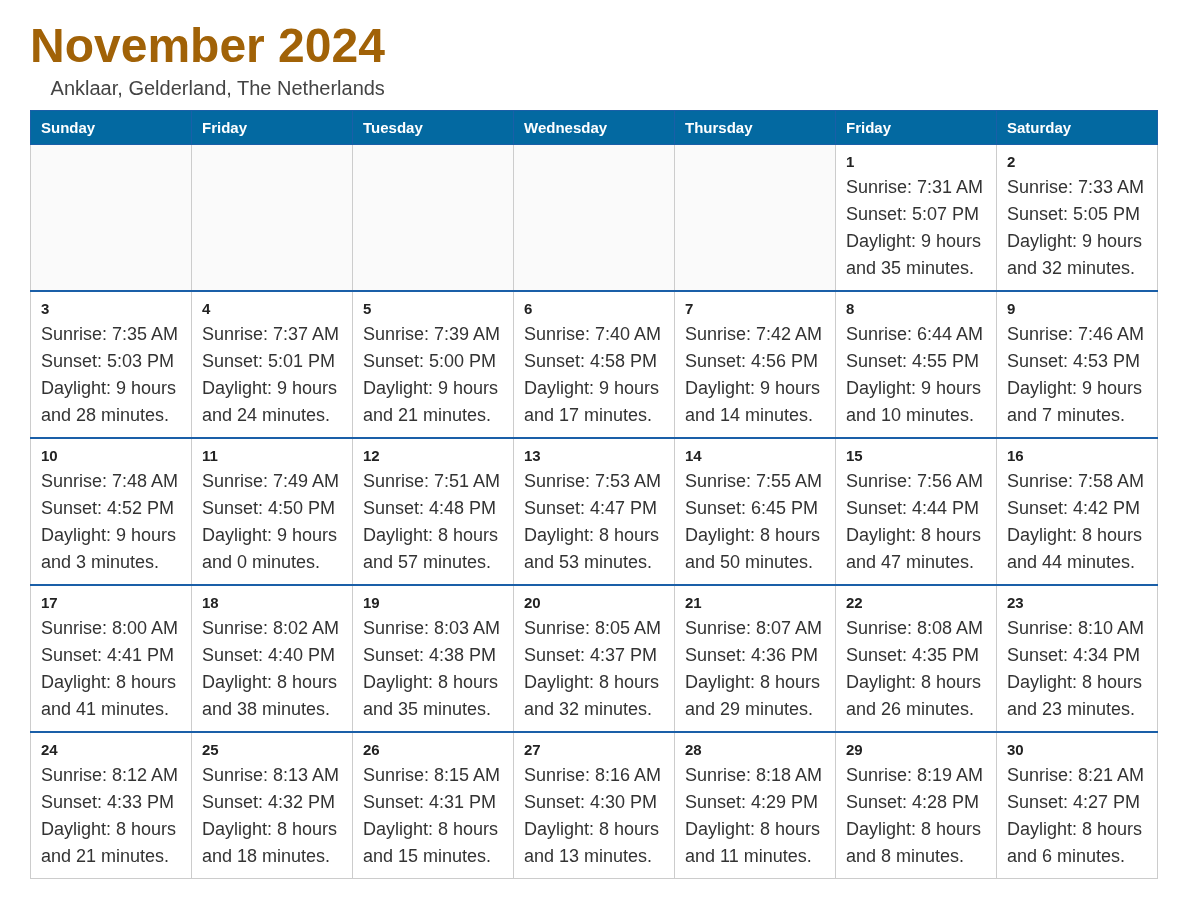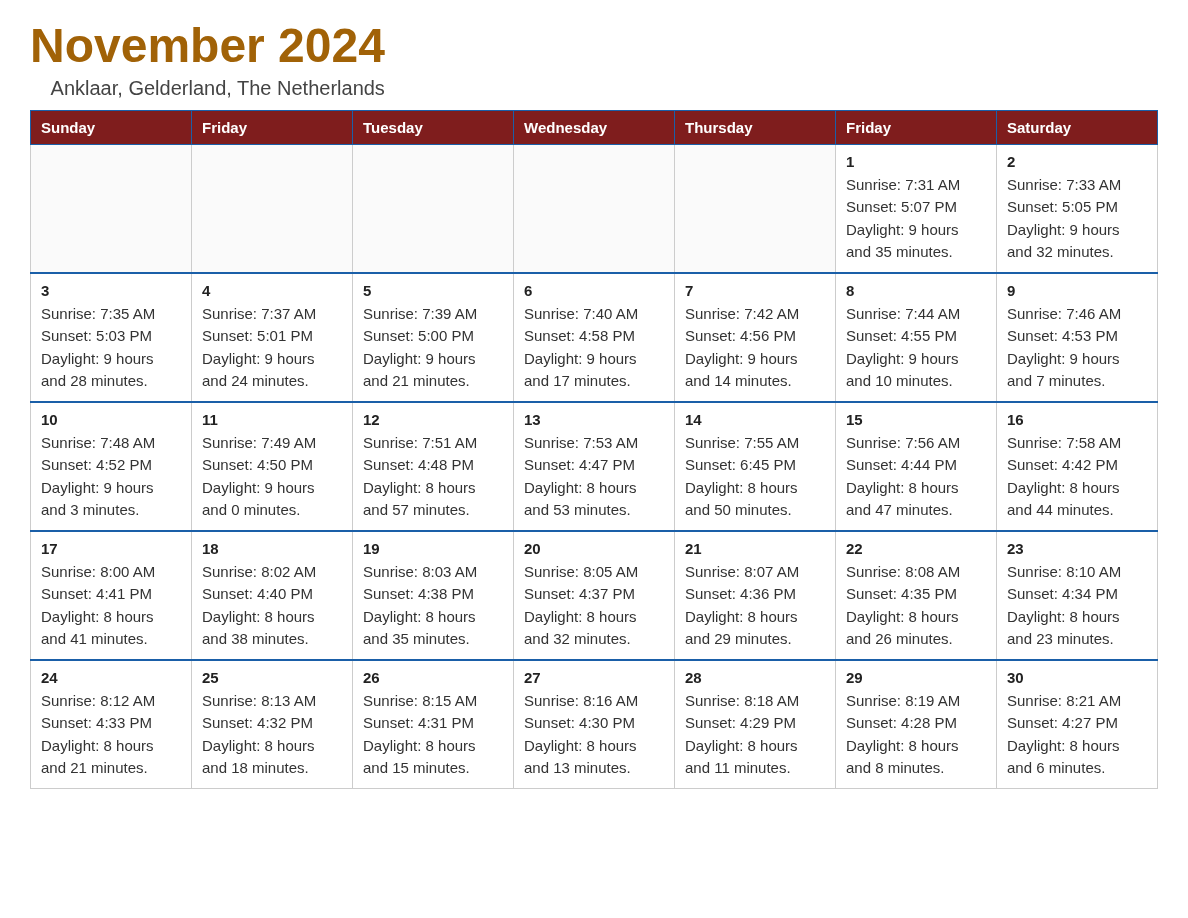--- a/index.html
+++ b/index.html
@@ -34,21 +34,21 @@
       font-size: 20px;
       color: #444;
       margin-top: 4px;
     }
     .calendar {
       width: 100%;
       border-collapse: collapse;
       margin-top: 10px;
     }
     .calendar th {
-      background-color: #7f1d1d;
+      background-color: #0369a1;
       color: #fff;
       font-size: 15px;
       font-weight: bold;
       padding: 8px 10px;
       text-align: left;
       border: 1px solid #1a5fa8;
     }
     .calendar td {
       vertical-align: top;
       padding: 8px 10px;
@@ -59,21 +59,21 @@
       min-height: 100px;
     }
     .day-num {
       font-size: 15px;
       font-weight: bold;
       color: #222;
       display: block;
       margin-bottom: 4px;
     }
     .day-info {
-      font-size: 15px;
+      font-size: 18px;
       color: #333;
       line-height: 1.5;
     }
     .calendar tr:not(:first-child) td {
       border-top: 2px solid #1a5fa8;
     }
     .empty-cell {
       background: #fafafa;
     }
     
@@ -157,21 +157,21 @@
         </td>
         <td>
           <span class="day-num">7</span>
           <div class="day-info">Sunrise: 7:42 AM
 Sunset: 4:56 PM
 Daylight: 9 hours
 and 14 minutes.</div>
         </td>
         <td>
           <span class="day-num">8</span>
-          <div class="day-info">Sunrise: 7:44 AM
+          <div class="day-info">Sunrise: 6:44 AM
 Sunset: 4:55 PM
 Daylight: 9 hours
 and 10 minutes.</div>
         </td>
         <td>
           <span class="day-num">9</span>
           <div class="day-info">Sunrise: 7:46 AM
 Sunset: 4:53 PM
 Daylight: 9 hours
 and 7 minutes.</div>

